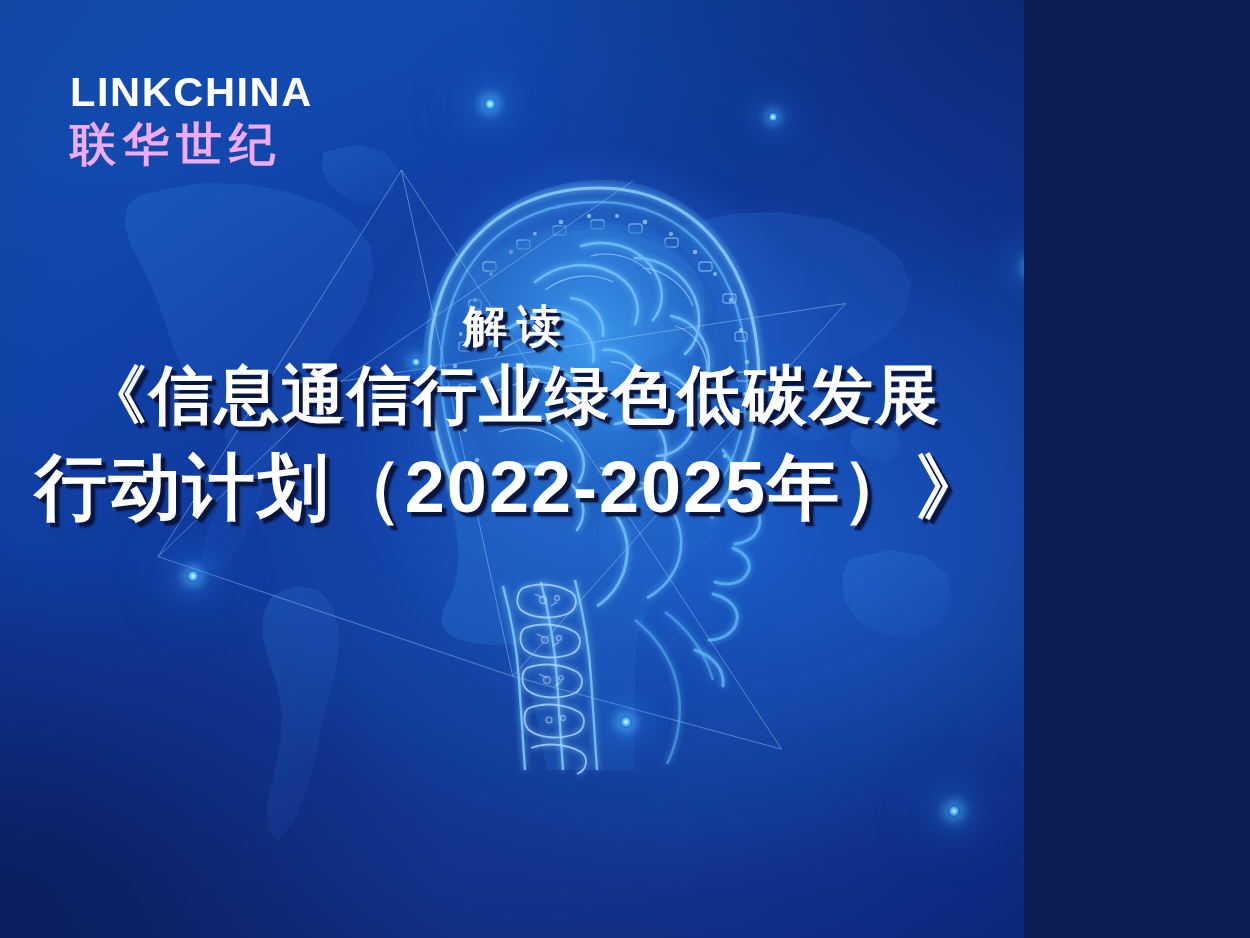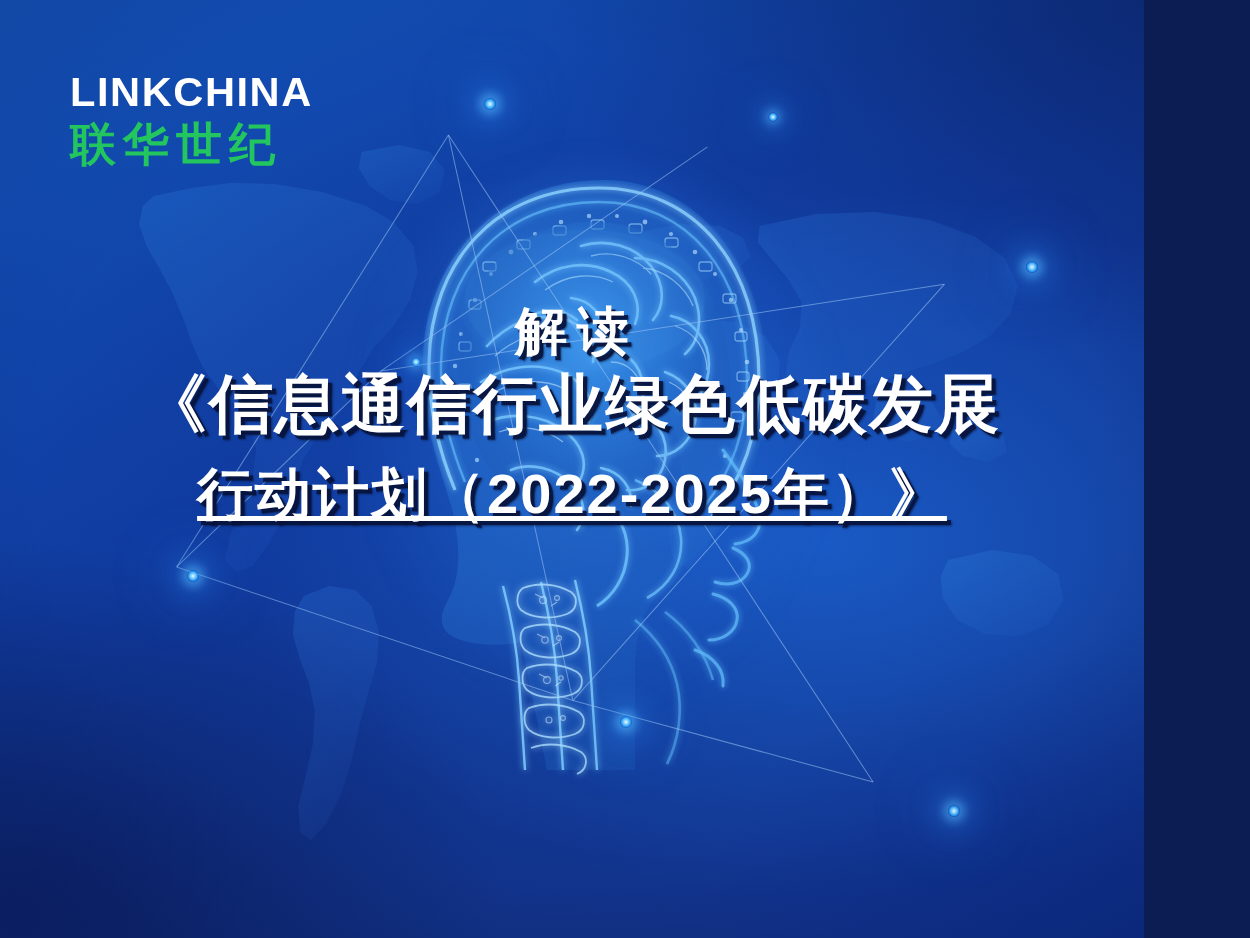--- a/index.html
+++ b/index.html
@@ -2,21 +2,21 @@
 <html><head>
 <meta charset="utf-8">
 <style>
   html, body {
     margin: 0;
     padding: 0;
     background: #0b1d52;
   }
   #slide {
     position: relative;
-    width: 1144px;
+    width: 1024px;
     height: 938px;
     overflow: hidden;
     font-family: "Liberation Sans", "DejaVu Sans", sans-serif;
     background: #123fa0;
   }
 
   
   .bg-base {
     position: absolute;
     inset: 0;
@@ -100,21 +100,21 @@
     line-height: 1;
     transform: scaleX(1.04);
     transform-origin: left center;
     white-space: nowrap;
   }
   .logo-cn {
     margin-top: 9px;
     font-size: 46px;
     font-weight: 700;
     letter-spacing: 7px;
-    color: #22c55e;
+    color: #f0abfc;
     line-height: 1;
     white-space: nowrap;
   }
 
   
   .title-block {
     position: absolute;
     left: 0;
     right: 0;
     top: 300px;
@@ -123,23 +123,23 @@
   }
   .title-line {
     color: #ffffff;
     font-weight: 700;
     line-height: 1.20;
     white-space: nowrap;
     text-shadow:
       4px 4px 0 rgba(8,20,62,0.92),
       5px 5px 2px rgba(5,14,48,0.55);
   }
-  .t1 { font-size: 52px; letter-spacing: 10px; padding-left: 10px; }
+  .t1 { font-size: 44px; letter-spacing: 10px; padding-left: 10px; }
   .t2 { font-size: 64px; letter-spacing: 2px; margin-top: 4px; }
-  .t3 { font-size: 56px; letter-spacing: 2px; margin-top: 17px; text-decoration: underline; }
+  .t3 { font-size: 72px; letter-spacing: 2px; margin-top: 10px; }
 
   
   .vignette {
     position: absolute; inset: 0;
     pointer-events: none;
     background: radial-gradient(ellipse 85% 80% at 50% 50%, rgba(0,0,0,0) 55%, rgba(6,18,64,0.28) 100%);
   }
 </style>
 </head>
 <body>

